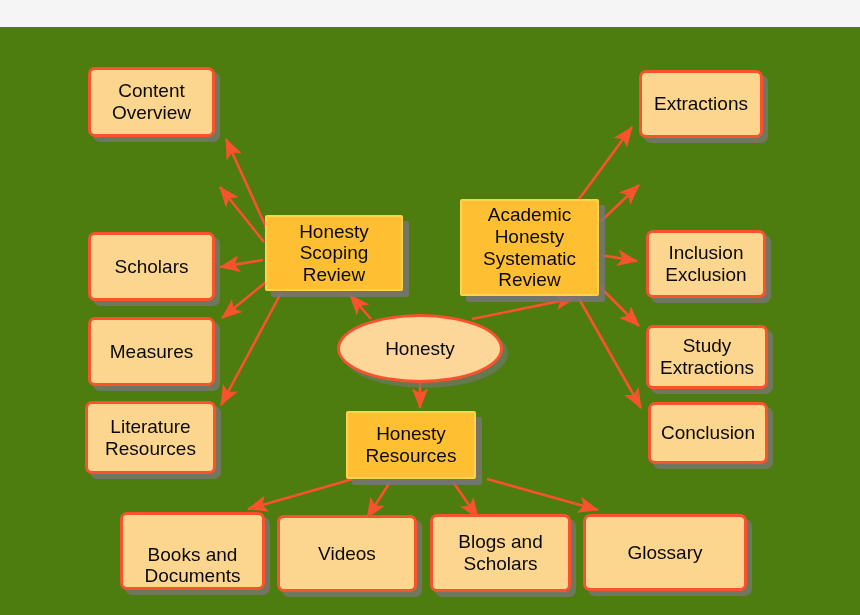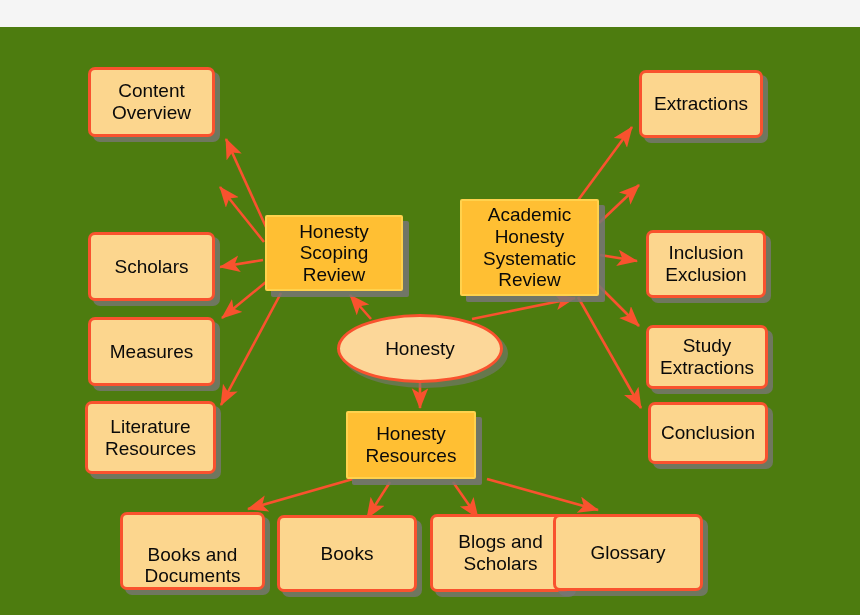--- a/index.html
+++ b/index.html
@@ -166,25 +166,25 @@
     <span class="lbl">Honesty
 Resources</span>
   </div>
 
   <div class="node box-light" style="left:120px; top:485px; width:145px; height:78px;align-items:flex-end;">
     <span class="lbl">Books and
 Documents</span>
   </div>
 
   <div class="node box-light" style="left:277px; top:488px; width:140px; height:77px;">
-    <span class="lbl">Books</span>
+    <span class="lbl">Videos</span>
   </div>
 
   <div class="node box-light" style="left:430px; top:487px; width:141px; height:78px;">
     <span class="lbl">Blogs and
 Scholars</span>
   </div>
 
-  <div class="node box-light" style="left:553px; top:487px; width:150px; height:77px;justify-content:center;">
+  <div class="node box-light" style="left:583px; top:487px; width:164px; height:77px;justify-content:center;">
     <span class="lbl">Glossary</span>
   </div>
 
 </div>
 
 </body></html>

